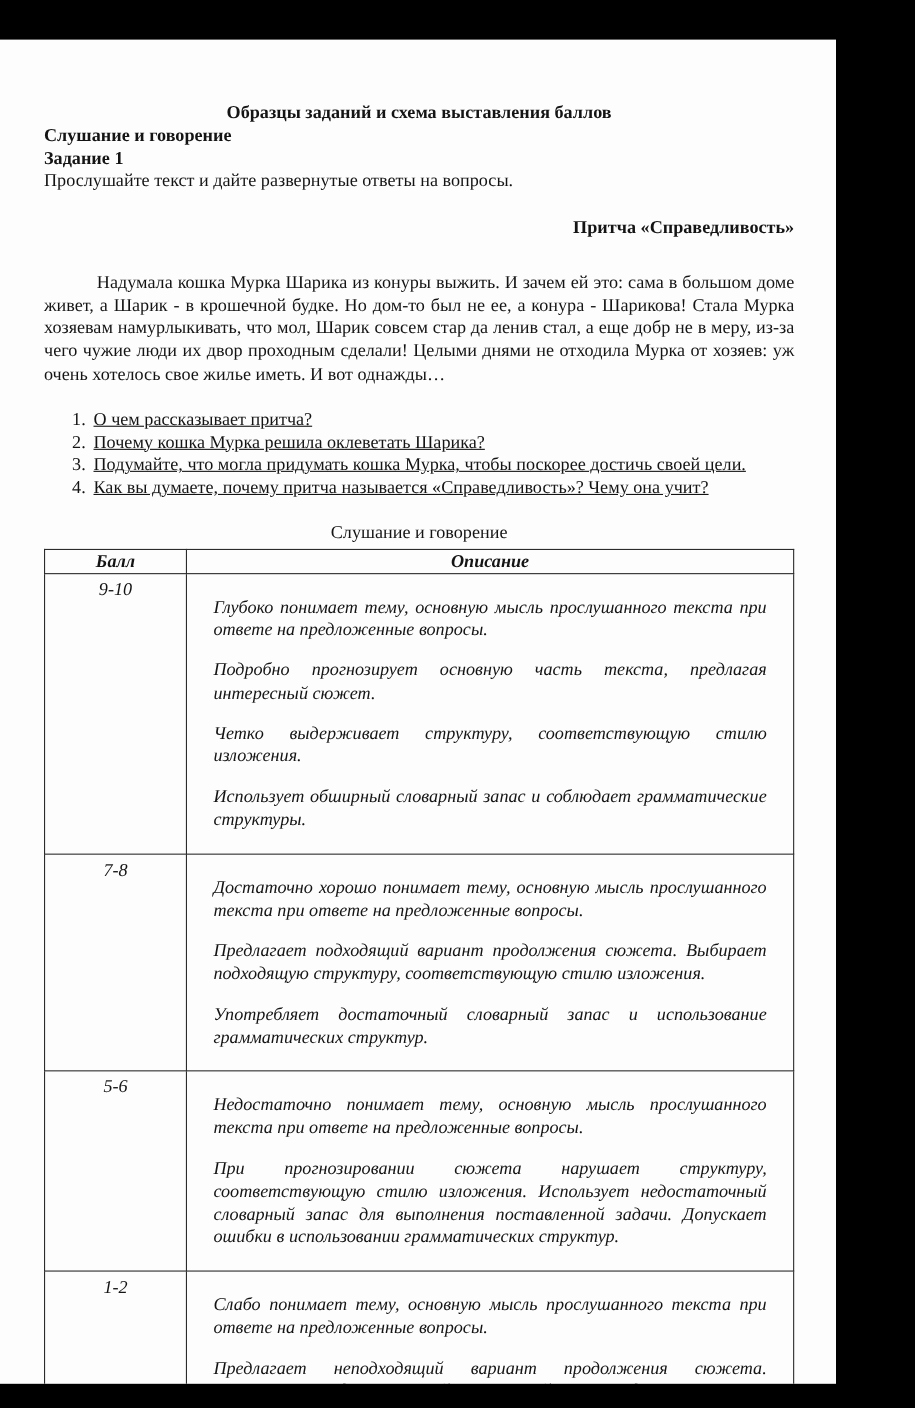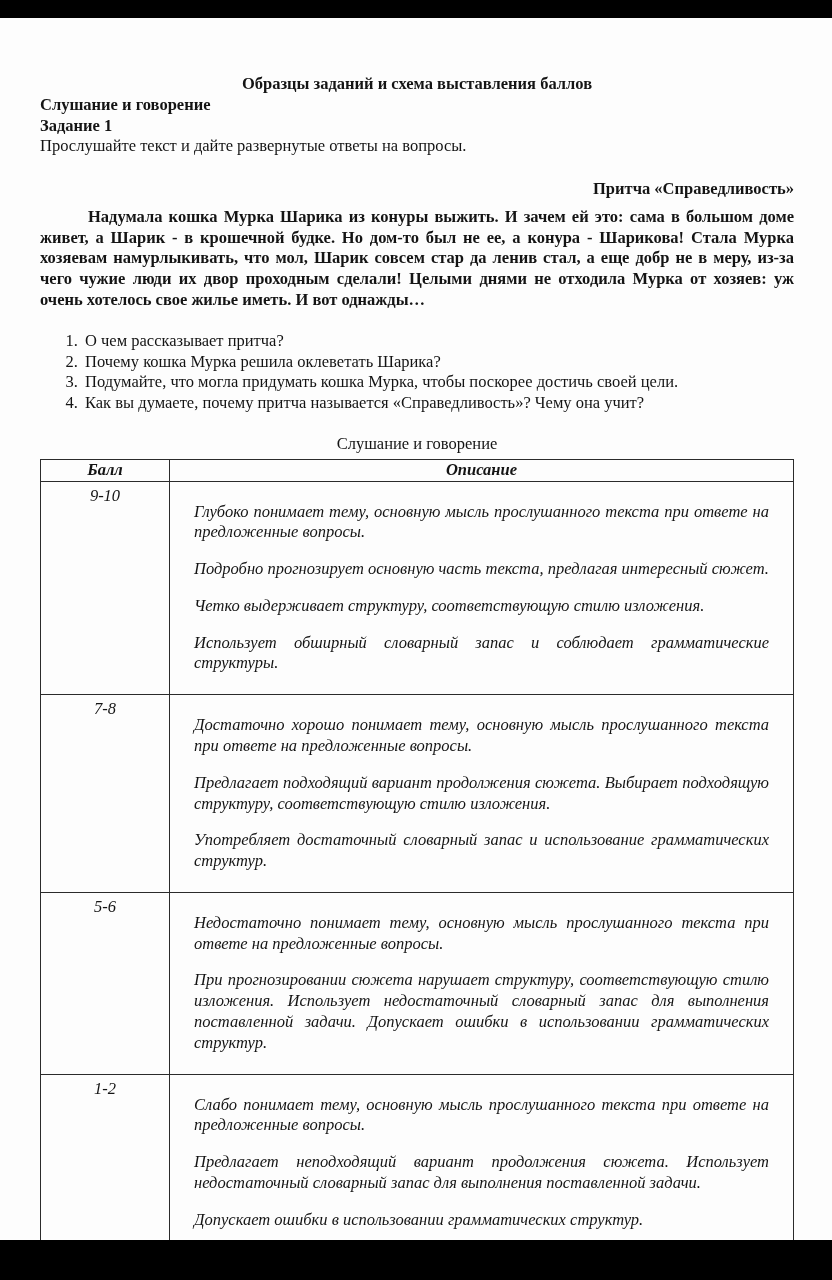--- a/index.html
+++ b/index.html
@@ -6,39 +6,39 @@
   body { width: 832px; background: #000; }
   .screen {
     position: relative;
     width: 832px;
     height: 1280px;
     background: #000;
     overflow: hidden;
   }
   .page {
     position: absolute;
-    top: 18px;
+    top: 36px;
     left: 0;
-    width: 832px;
+    width: 760px;
     height: 1222px;
     background: #fdfdfd;
     box-sizing: border-box;
     padding: 56px 38px 0 40px;
     overflow: hidden;
     font-family: "Liberation Serif", "DejaVu Serif", serif;
     font-size: 16.5px;
     line-height: 1.26;
     color: #141414;
   }
   .doc-title { text-align: center; font-weight: bold; }
   .bold-line { font-weight: bold; }
   .story-title { text-align: right; font-weight: bold; margin-top: 22px; }
-  .body-block { margin-top: 7px; font-weight: bold; }
+  .body-block { margin-top: 29px; }
   .para { margin: 0; text-align: justify; text-indent: 48px; }
-  ol.questions { margin: 20px 0 0 0; padding-left: 42px; }
+  ol.questions { margin: 20px 0 0 0; padding-left: 42px; text-decoration: underline; }
   ol.questions li { padding-left: 3px; }
   .table-caption { margin-top: 20px; text-align: center; }
   table.score-table { border-collapse: collapse; width: 100%; margin-top: 4px; table-layout: fixed; font-style: italic; }
   .score-table th, .score-table td {
     border: 1px solid #2b2b2b;
     vertical-align: top;
     padding: 4px 8px;
   }
   .score-table th { font-weight: bold; text-align: center; padding: 0 8px; }
   .col-score { width: 112px; }

